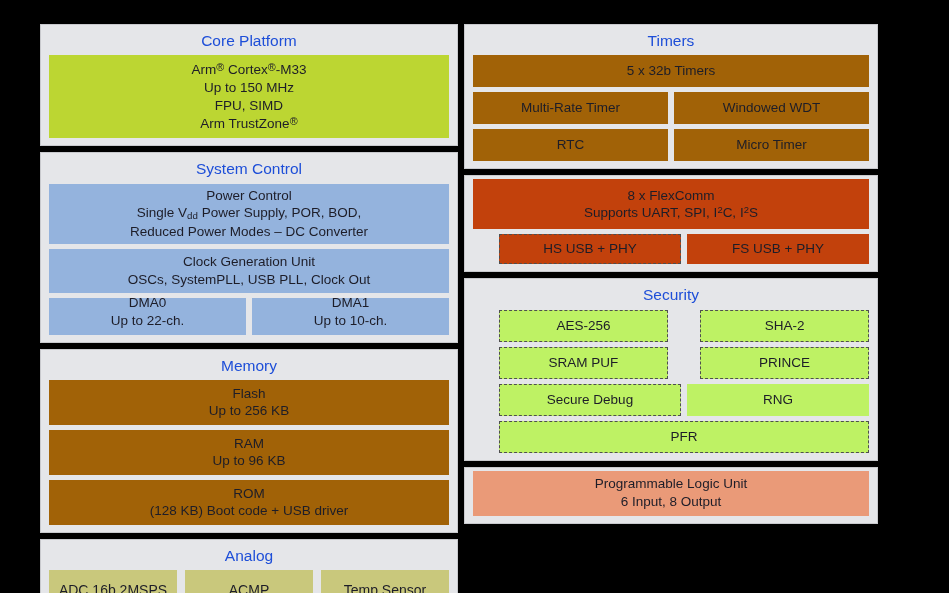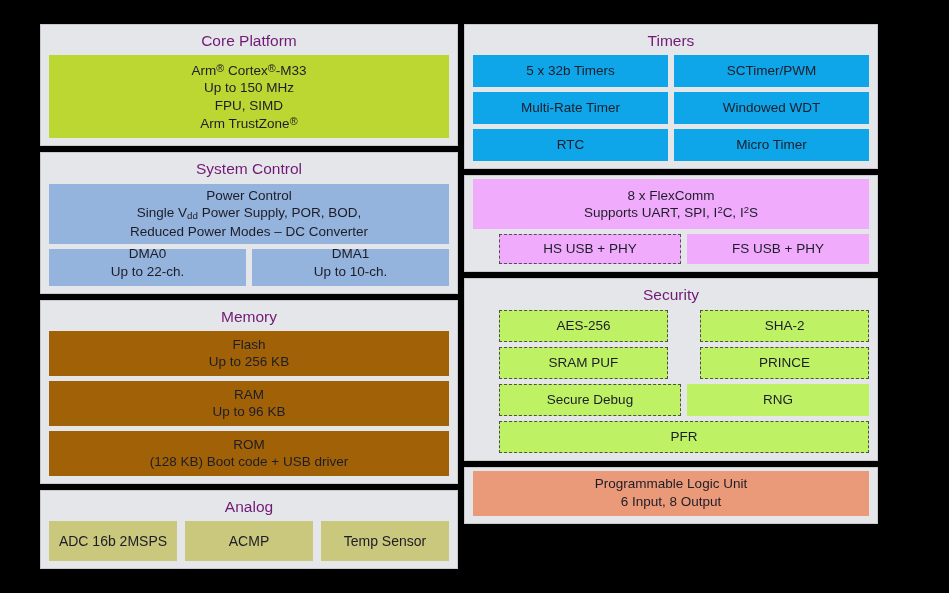--- a/index.html
+++ b/index.html
@@ -30,21 +30,21 @@
     background:#e5e6e9;
     border:1px solid #c8c9cd;
     box-sizing:border-box;
     padding:3px 8px 7px 8px;
     display:flex;
     flex-direction:column;
   }
   .panel-title{
     text-align:center;
     font-size:15.5px;
-    color:#701a75;
+    color:#1d4ed8;
     line-height:1.5;
     padding:1px 0 3px 0;
     white-space:nowrap;
   }
   .rows{
     display:flex;
     flex-direction:column;
     gap:5px;
     flex:1;
   }
@@ -74,27 +74,27 @@
     white-space:nowrap;
   }
   .block .ln{display:block;}
   .dashed{border:1px dashed #4f4f4f;margin-left:26px;}
 
   
   .c-green  {background:#bcd632;}
   .c-blue   {background:#94b3dd;}
   .c-teal   {background:#a16207;}
   .c-olive  {background:#c9c87c;}
-  .c-sage   {background:#0ea5e9;}
-  .c-yellow {background:#f0abfc;text-align:right;}
+  .c-sage   {background:#a16207;}
+  .c-yellow {background:#c2410c;text-align:right;}
   .c-purple {background:#bef264;}
   .c-orange {background:#ea9a78;}
 
   
-  .p-core .block{height:83px;justify-content:flex-end;}
+  .p-core .block{height:83px;}
   .p-sys .b-power{height:60px;}
   .p-sys .b-clock{height:44px;}
   .p-sys .b-dma{height:37px;justify-content:flex-end;}
   .p-mem .block{height:45px;}
   .p-analog .block{height:40px;font-size:14px;}
   .p-timers .block{height:32px;}
   .p-if .b-flex{height:50px;}
   .p-if .b-small{height:30px;}
   .p-sec .block{height:32px;}
   .p-prog .block{height:45px;}
@@ -123,20 +123,24 @@
     </div>
 
     <div class="panel p-sys">
       <div class="panel-title">System Control</div>
       <div class="rows">
         <div class="block c-blue b-power">
           <span class="ln">Power Control</span>
           <span class="ln">Single V<sub>dd</sub> Power Supply, POR, BOD,</span>
           <span class="ln">Reduced Power Modes – DC Converter</span>
         </div>
+        <div class="block c-blue b-clock">
+          <span class="ln">Clock Generation Unit</span>
+          <span class="ln">OSCs, SystemPLL, USB PLL, Clock Out</span>
+        </div>
         <div class="row2">
           <div class="block c-blue b-dma">
             <span class="ln">DMA0</span>
             <span class="ln">Up to 22-ch.</span>
           </div>
           <div class="block c-blue b-dma">
             <span class="ln">DMA1</span>
             <span class="ln">Up to 10-ch.</span>
           </div>
         </div>
@@ -182,23 +186,20 @@
 
   <div class="column col-right">
 
     <div class="panel p-timers">
       <div class="panel-title">Timers</div>
       <div class="rows">
         <div class="row2">
           <div class="block c-sage">
             <span class="ln">5 x 32b Timers</span>
           </div>
-          <div class="block c-sage">
-            <span class="ln">SCTimer/PWM</span>
-          </div>
         </div>
         <div class="row2">
           <div class="block c-sage">
             <span class="ln">Multi-Rate  Timer</span>
           </div>
           <div class="block c-sage">
             <span class="ln">Windowed WDT</span>
           </div>
         </div>
         <div class="row2">

